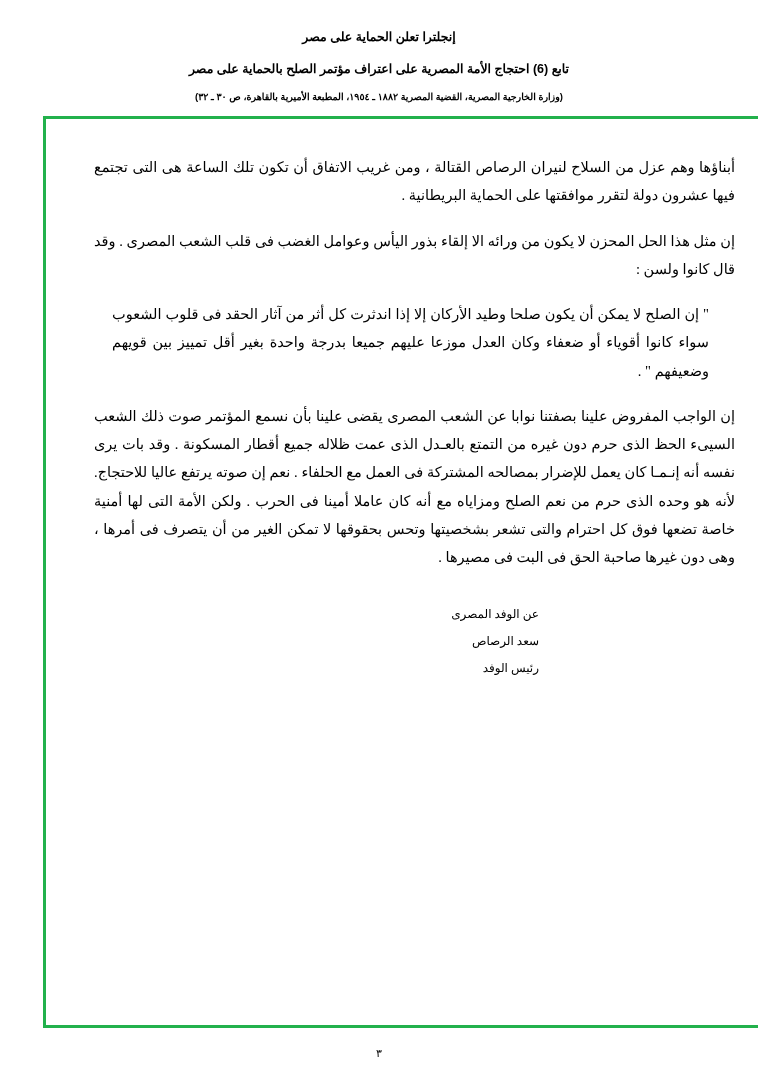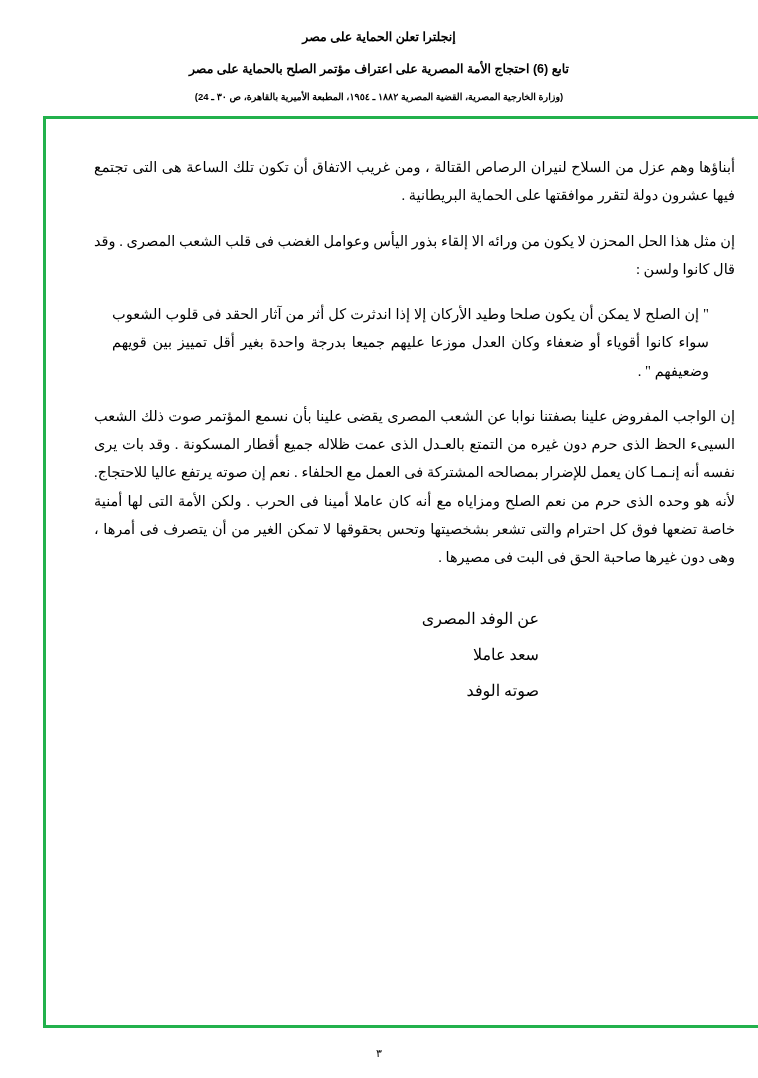--- a/index.html
+++ b/index.html
@@ -84,21 +84,21 @@
     text-align: justify;
   }
   .bold-lead {
     font-weight: bold;
   }
 
   
   .signature {
     margin-top: 30px;
     padding-right: 196px;
-    font-size: 16px;
+    font-size: 12px;
     line-height: 2.25;
   }
   .signature div {
     white-space: nowrap;
   }
 
   
   .page-number {
     position: absolute;
     left: 0;
@@ -110,39 +110,39 @@
   }
 </style>
 </head>
 <body>
 
 <div class="page">
 
   <div class="header">
     <div class="h-title">إنجلترا تعلن الحماية على مصر</div>
     <div class="h-sub">تابع (6) احتجاج الأمة المصرية على اعتراف مؤتمر الصلح بالحماية على مصر</div>
-    <div class="h-src">(وزارة الخارجية المصرية، القضية المصرية ١٨٨٢ ـ ١٩٥٤، المطبعة الأميرية بالقاهرة، ص ٣٠ ـ 24)</div>
+    <div class="h-src">(وزارة الخارجية المصرية، القضية المصرية ١٨٨٢ ـ ١٩٥٤، المطبعة الأميرية بالقاهرة، ص ٣٠ ـ ٣٢)</div>
   </div>
 
   <div class="frame">
     <div class="frame-inner">
 
       <p class="para">أبناؤها وهم عزل من السلاح لنيران الرصاص القتالة ، ومن غريب الاتفاق أن تكون تلك الساعة هى التى تجتمع فيها عشرون دولة لتقرر موافقتها على الحماية البريطانية .</p>
 
       <p class="para">إن مثل هذا الحل المحزن لا يكون من ورائه الا إلقاء بذور اليأس وعوامل الغضب فى قلب الشعب المصرى . وقد قال كانوا ولسن  :</p>
 
       <p class="para quote">" إن الصلح لا يمكن أن يكون صلحا وطيد الأركان إلا إذا اندثرت كل أثر من آثار الحقد فى قلوب الشعوب سواء كانوا أقوياء أو ضعفاء وكان العدل موزعا  عليهم  جميعا بدرجة  واحدة بغير أقل تمييز بين قويهم وضعيفهم " .</p>
 
 
       <p class="para">إن الواجب المفروض علينا بصفتنا نوابا عن الشعب المصرى يقضى علينا بأن نسمع المؤتمر صوت ذلك الشعب السيىء الحظ الذى حرم دون غيره من التمتع بالعـدل الذى عمت ظلاله  جميع أقطار المسكونة . وقد بات يرى نفسه أنه إنـمـا كان يعمل للإضرار بمصالحه المشتركة فى العمل مع الحلفاء . نعم إن صوته يرتفع عاليا للاحتجاج. لأنه هو وحده الذى حرم من نعم الصلح ومزاياه مع أنه كان عاملا أمينا فى الحرب . ولكن الأمة التى لها أمنية خاصة  تضعها  فوق  كل  احترام والتى تشعر بشخصيتها وتحس بحقوقها لا تمكن الغير من أن يتصرف فى أمرها ، وهى دون غيرها صاحبة الحق فى البت فى مصيرها .</p>
 
       <div class="signature">
         <div>عن الوفد المصرى</div>
-        <div>سعد عاملا</div>
-        <div>صوته الوفد</div>
+        <div>سعد الرصاص</div>
+        <div>رئيس الوفد</div>
       </div>
 
     </div>
   </div>
 
   <div class="page-number">٣</div>
 
 </div>
 
 </body></html>

